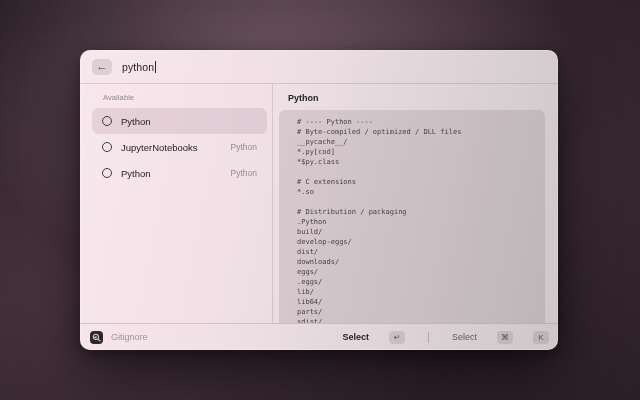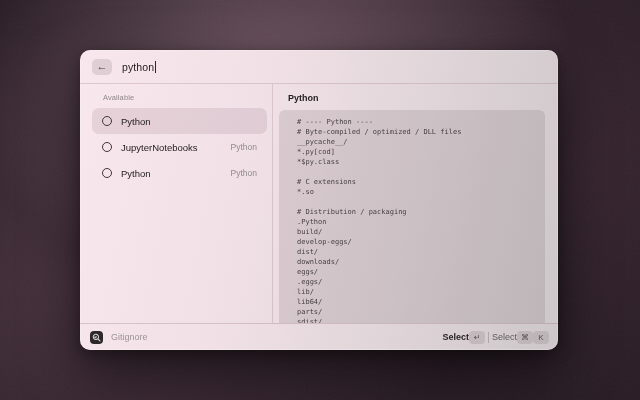--- a/index.html
+++ b/index.html
@@ -49,21 +49,21 @@
     font-family:"DejaVu Sans Mono",monospace;font-size:7px;line-height:10px;
     color:#453f42;padding:7px 18px;white-space:pre;
   }
   
   .footer{height:26px;flex:0 0 26px;display:flex;align-items:center;
     padding:0 9px 0 10px;border-top:1px solid rgba(130,85,100,0.24);}
   .f-left{display:flex;align-items:center;gap:8px;}
   .appicon{width:13px;height:13px;border-radius:4px;background:#2d282b;
     display:flex;align-items:center;justify-content:center;flex:0 0 13px;}
   .appname{font-size:9px;color:#9b9396;}
-  .f-right{margin-left:auto;display:flex;align-items:center;gap:0;}
+  .f-right{margin-left:auto;display:flex;align-items:center;gap:20px;}
   .f-select{font-size:9px;font-weight:700;color:#2a2527;cursor:pointer;}
   .f-actions{font-size:9px;color:#5f595c;cursor:pointer;}
   .key{min-width:10px;height:13px;padding:0 3px;border-radius:4px;background:rgba(112,96,102,0.18);
     display:inline-flex;align-items:center;justify-content:center;
     font-size:8px;color:#57514f;cursor:pointer;}
   .fdiv{width:1px;height:11px;background:rgba(105,92,98,0.35);margin:0 3px;}
 </style>
 </head>
 <body>
 

